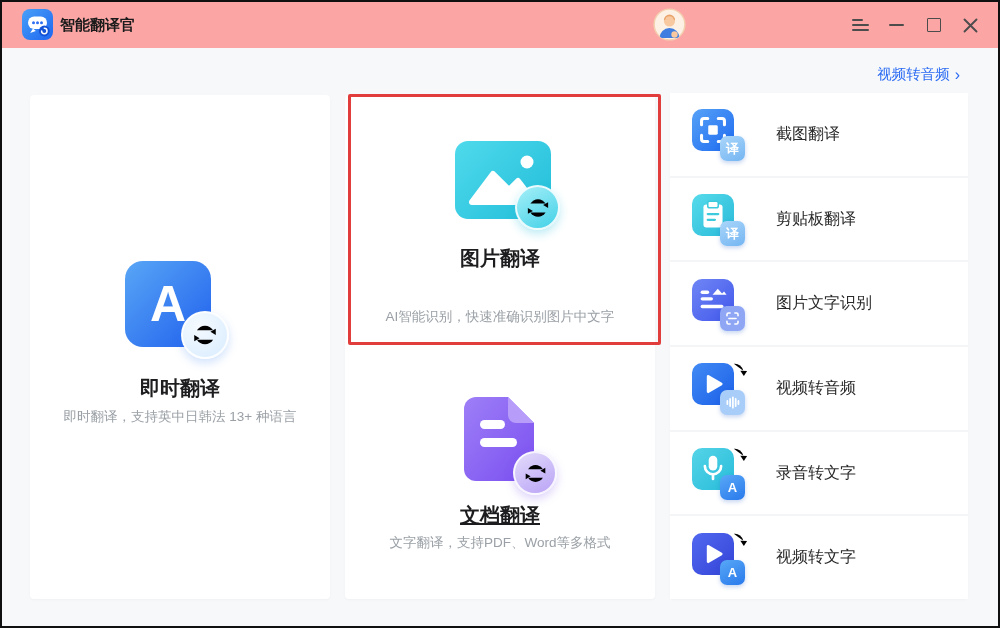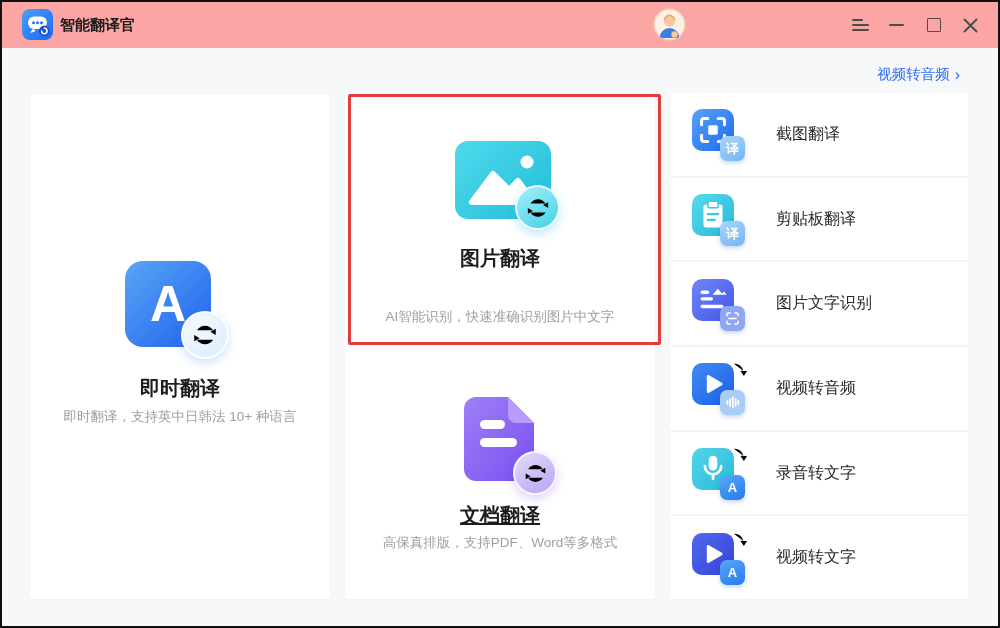--- a/index.html
+++ b/index.html
@@ -144,21 +144,21 @@
       <div class="a-square">
         <span>A</span>
       </div>
       <div class="sync-badge sync-blue" style="left:56px;top:50px;width:48px;height:48px;">
         <svg width="34" height="34" viewBox="0 0 40 40">
             <use href="#sync-arrows"></use>
           </svg>
       </div>
     </div>
     <div class="feat-title" style="top:280px;">即时翻译</div>
-    <div class="feat-sub" style="top:313px;">即时翻译，支持英中日韩法 10+ 种语言</div>
+    <div class="feat-sub" style="top:313px;">即时翻译，支持英中日韩法 13+ 种语言</div>
   </div>
 
   <div class="card card-center">
 
     <div style="position:absolute;left:0;top:0;width:100%;height:245px;cursor:pointer;">
       <div class="big-icon-wrap" style="left:110px;top:46px;width:120px;height:95px;">
         <div class="img-rect">
           <svg width="96" height="78" viewBox="0 0 96 78">
             <circle cx="72" cy="21" r="6.5" fill="#fff"></circle>
             <path d="M17 61 L38 33 L54 49 L63 40 L79 61 Z" fill="#fff" stroke="#fff" stroke-width="6" stroke-linejoin="round"></path>
@@ -188,21 +188,21 @@
           <rect x="22" y="27" width="25" height="9" rx="4.5" fill="#fff"></rect>
           <rect x="22" y="45" width="37" height="9" rx="4.5" fill="#fff"></rect>
         </svg>
         <div class="sync-badge sync-purp" style="left:55px;top:58px;width:44px;height:44px;">
           <svg width="31" height="31" viewBox="0 0 40 40">
               <use href="#sync-arrows"></use>
             </svg>
         </div>
       </div>
       <div class="feat-title" style="top:152px;text-decoration:underline;">文档翻译</div>
-      <div class="feat-sub" style="top:184px;">高保真排版，支持PDF、Word等多格式</div>
+      <div class="feat-sub" style="top:184px;">文字翻译，支持PDF、Word等多格式</div>
     </div>
   </div>
 
   <div class="red-box"></div>
 
   <div class="card card-right">
 
     <div class="side-row">
       <div class="mini-icon">
         <div class="mini-main g-blue">

